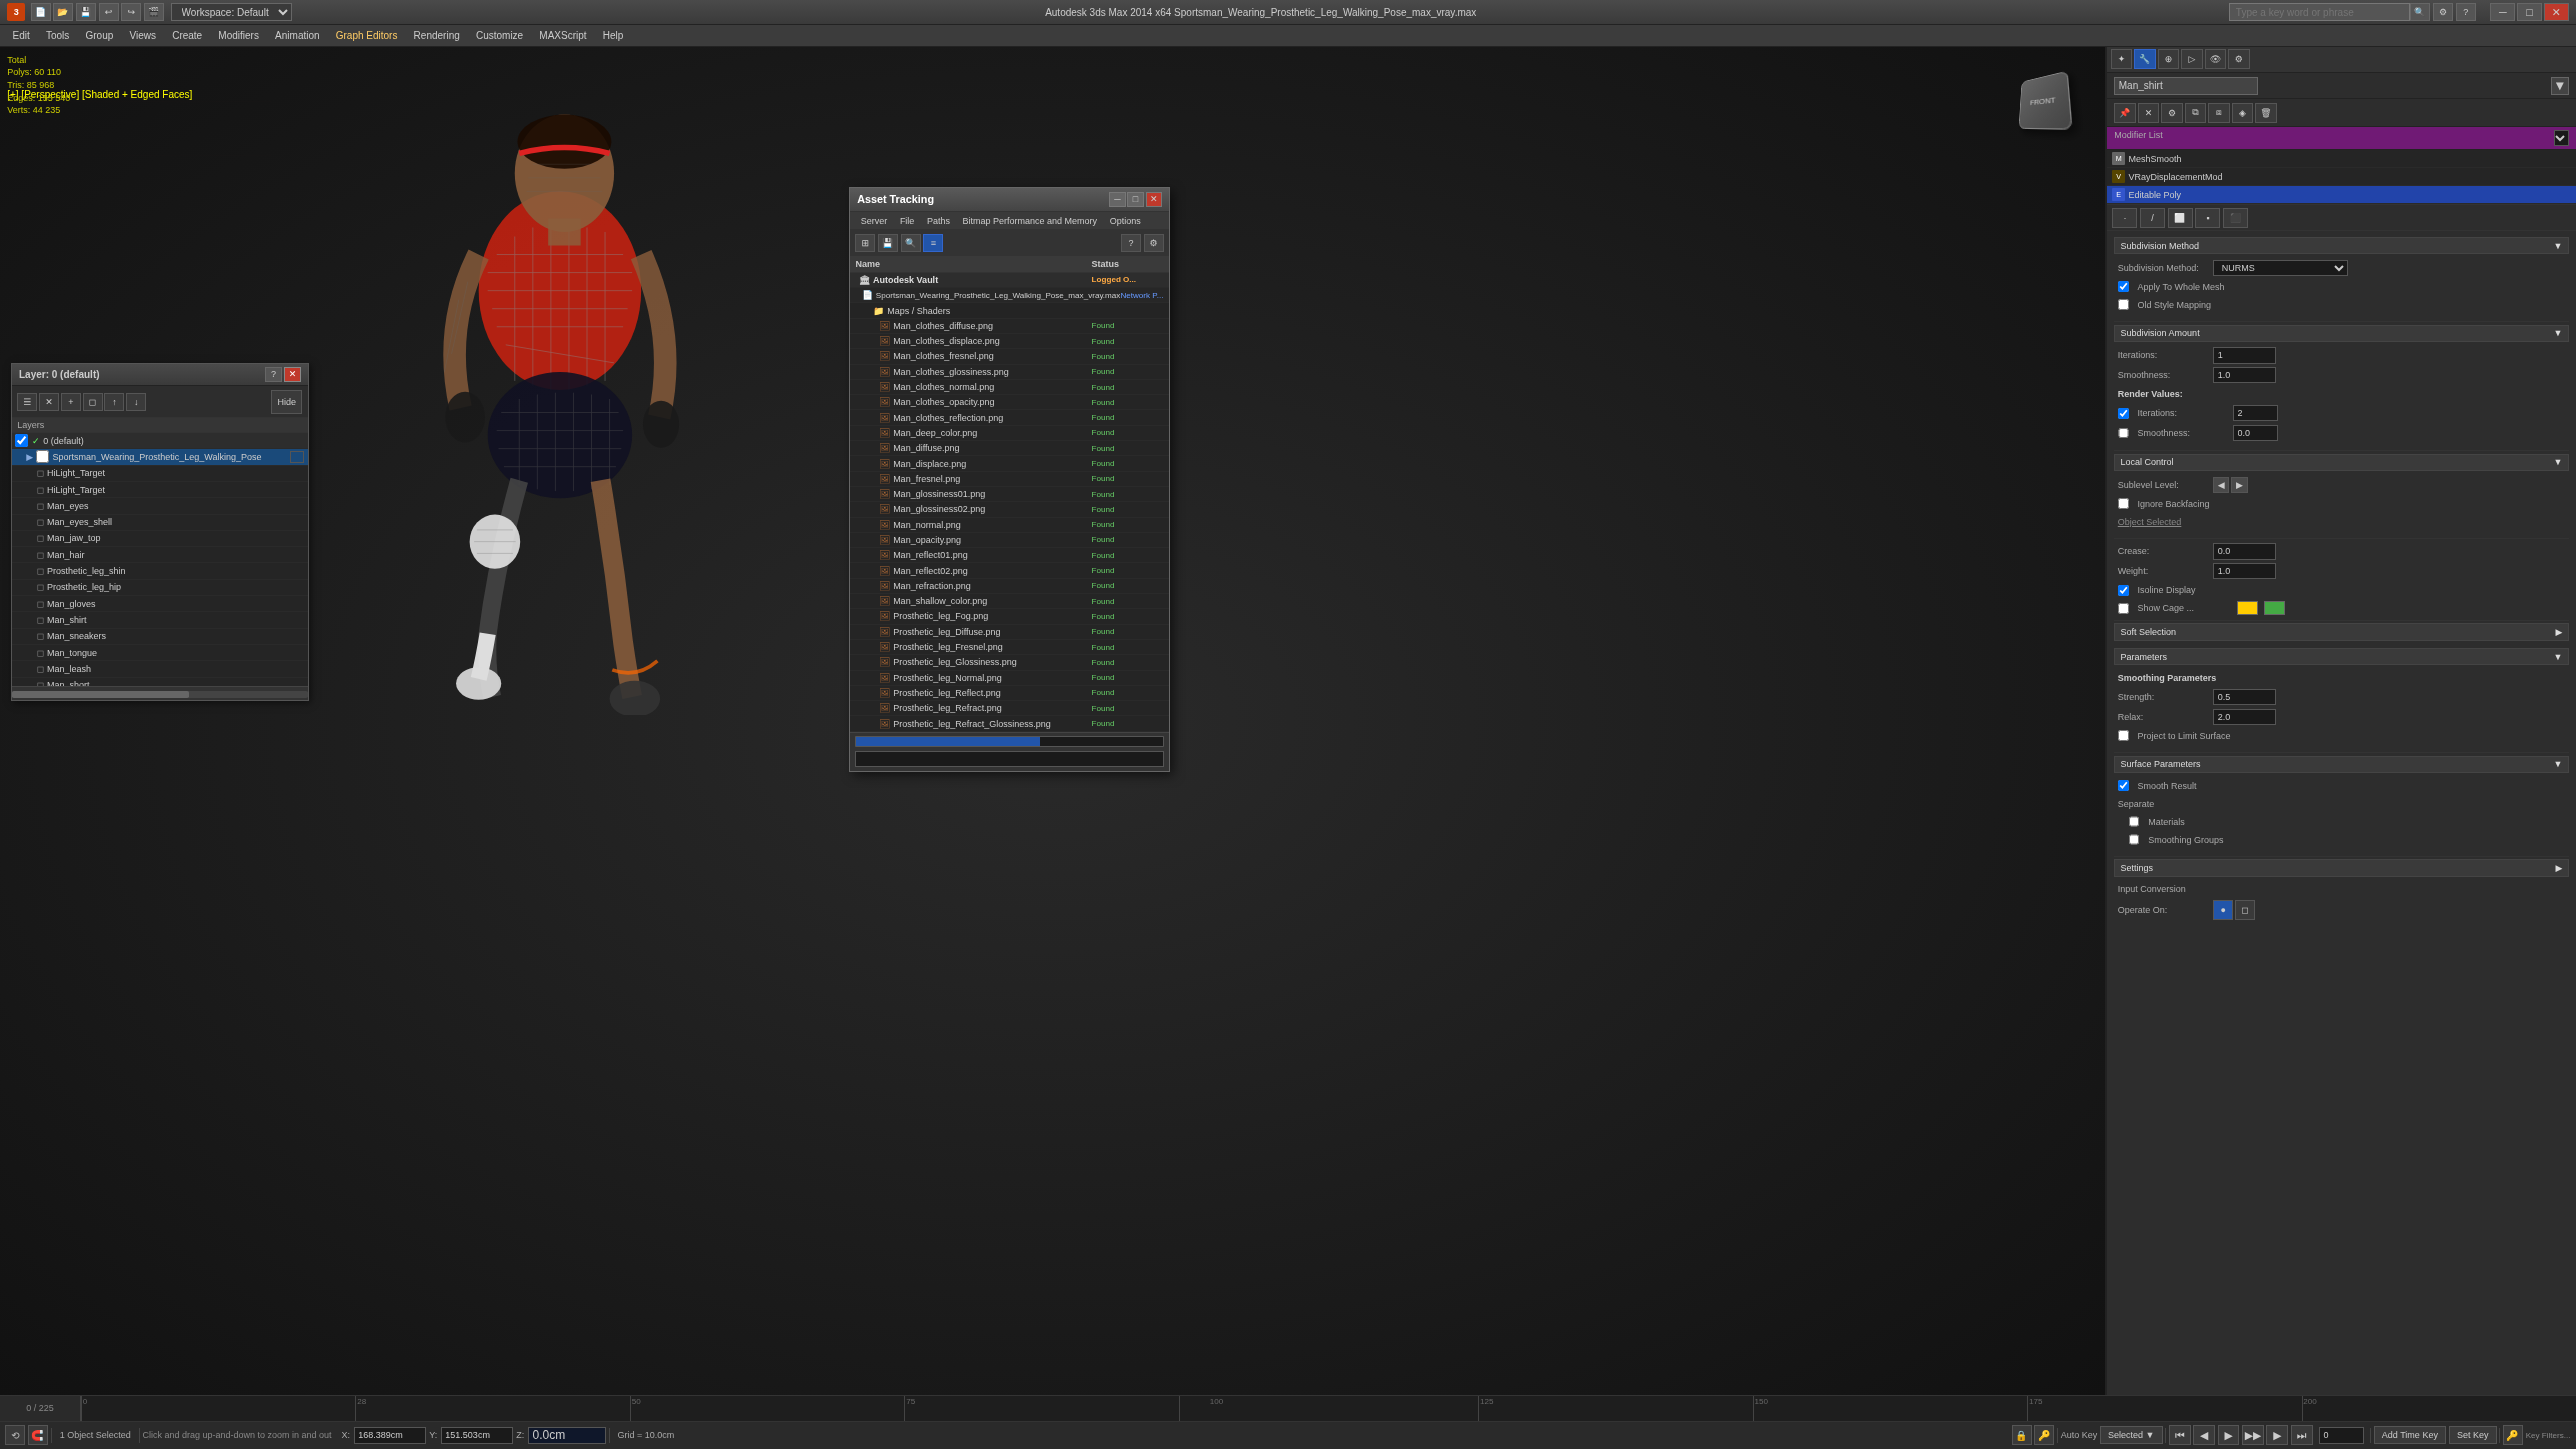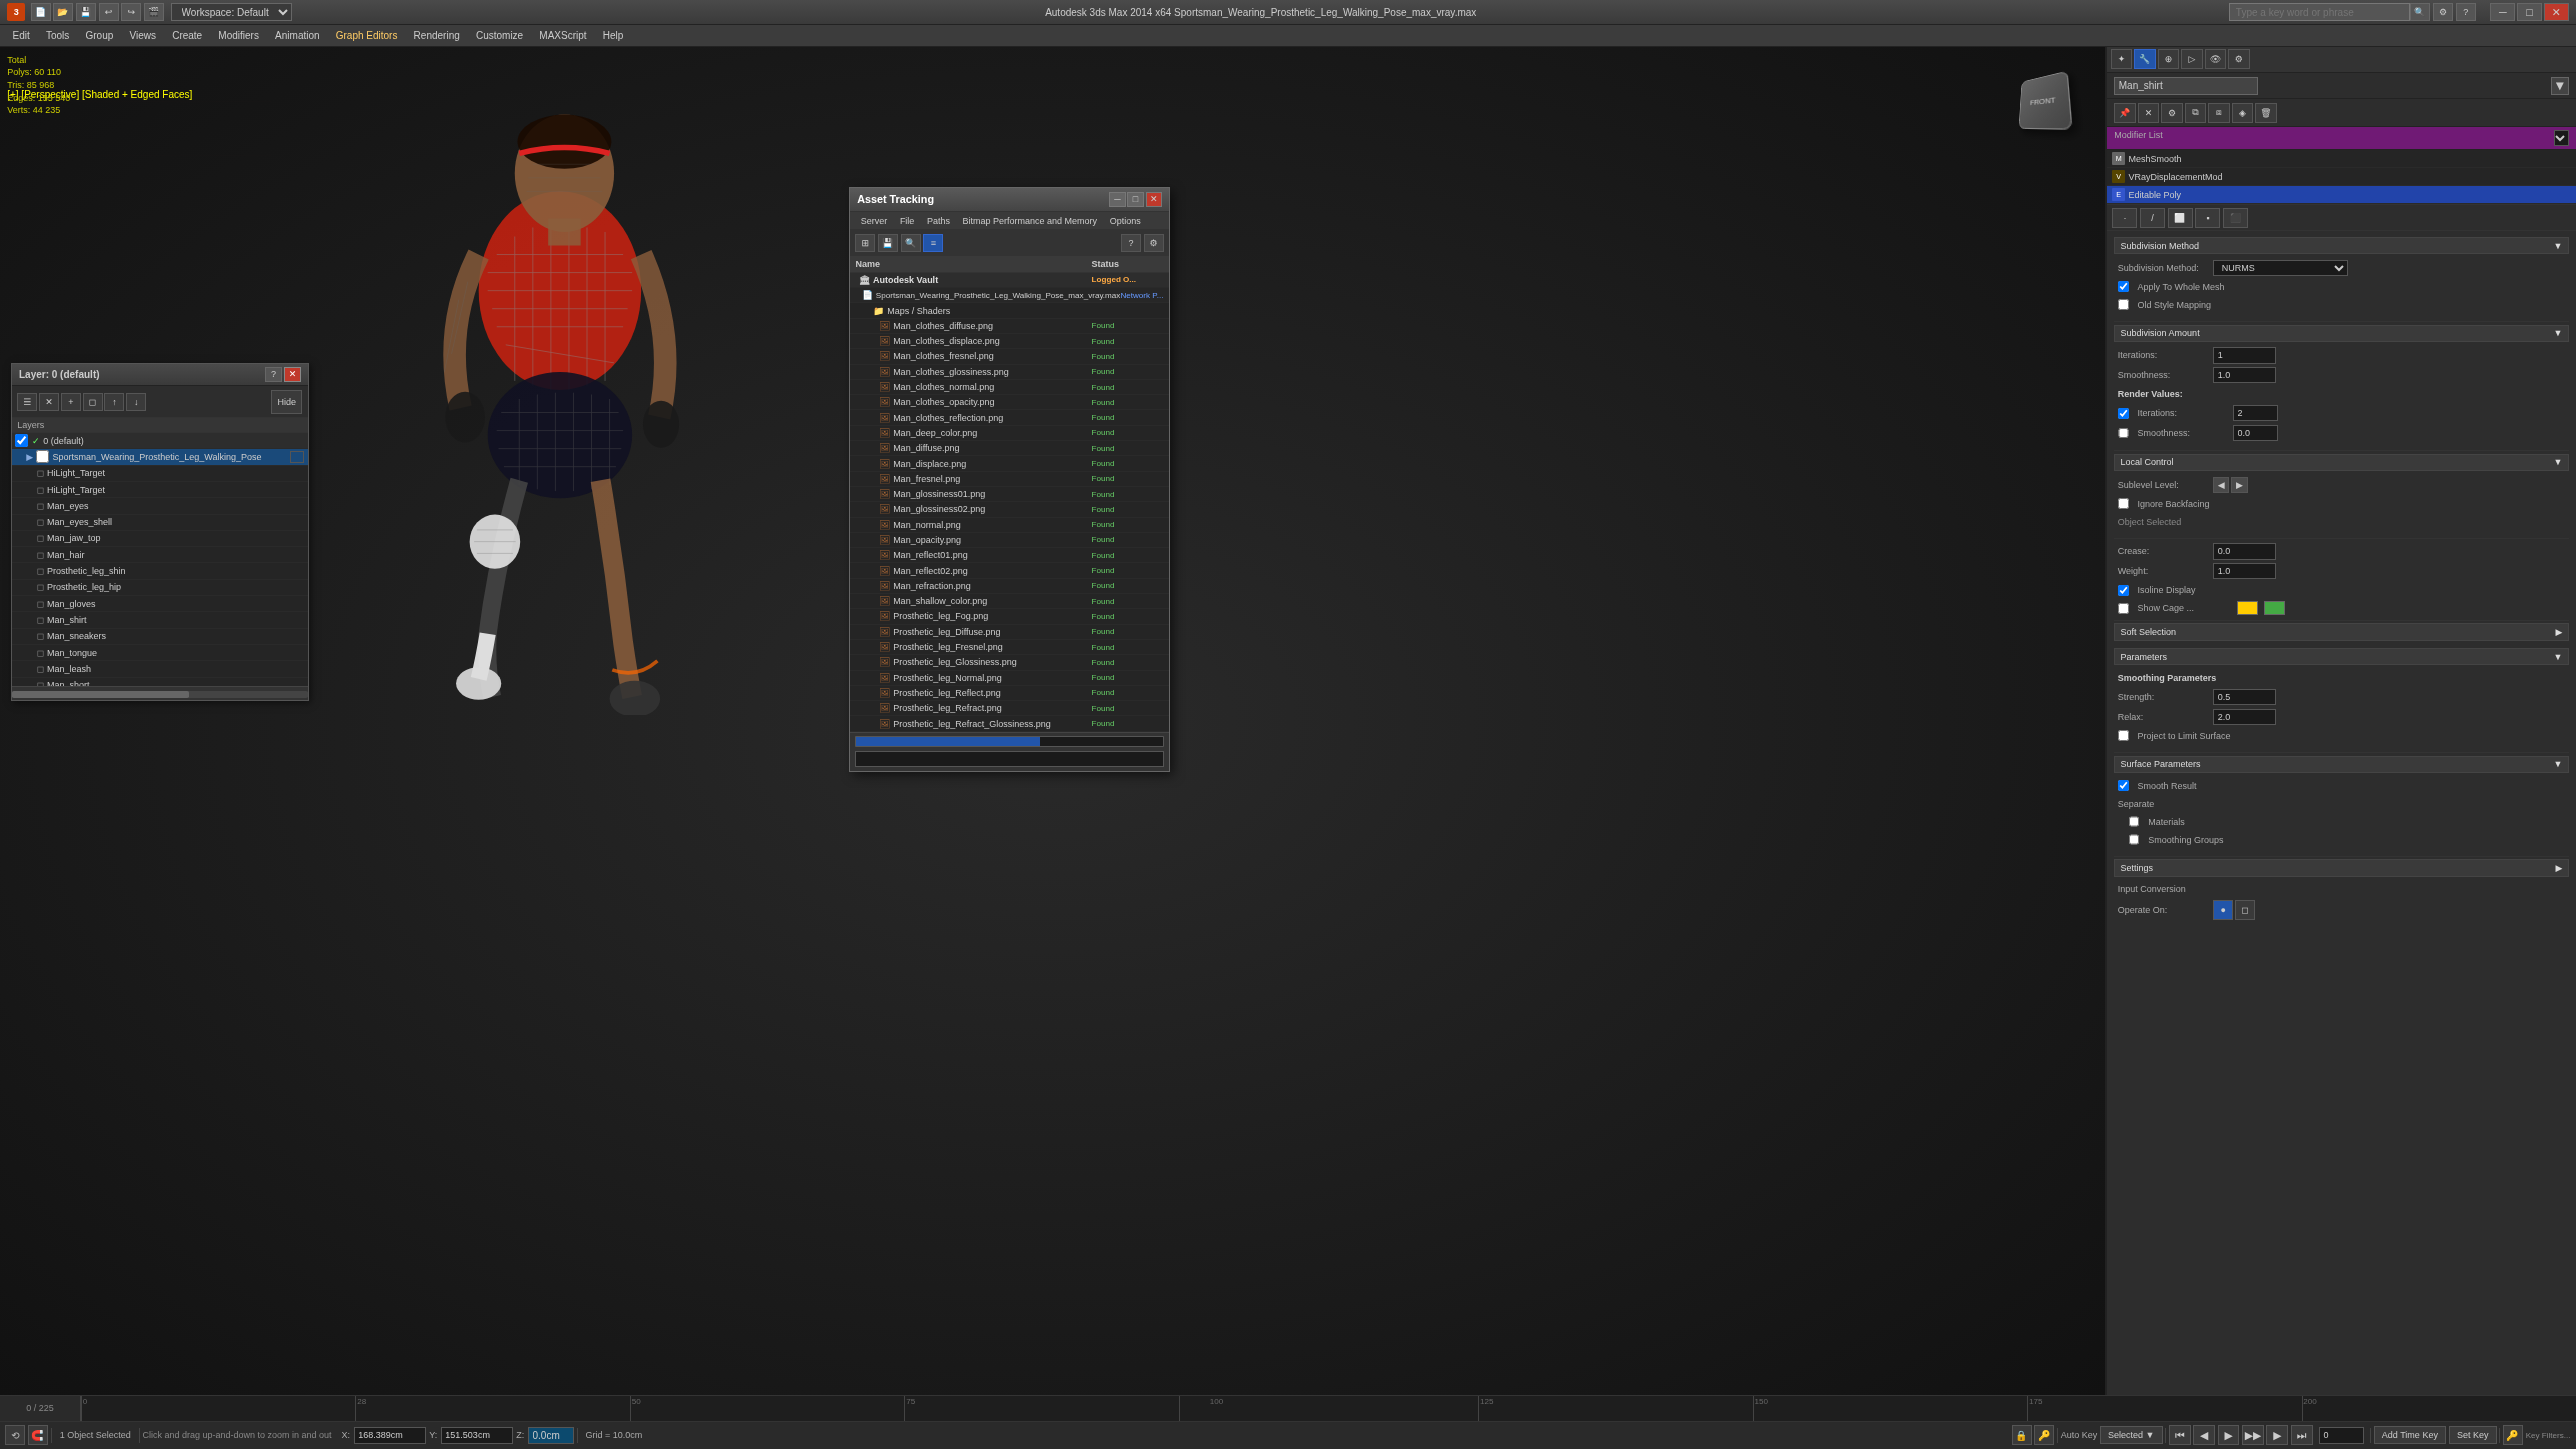--- a/index.html
+++ b/index.html
@@ -1067,21 +1067,21 @@
           <div class="prop-nav-btns">
             <button class="prop-nav-btn">◀</button>
             <button class="prop-nav-btn">▶</button>
           </div>
         </div>
         <div class="prop-row">
           <input type="checkbox" class="prop-checkbox" style="">
           <span class="prop-label">Ignore Backfacing</span>
         </div>
         <div class="prop-row">
-          <span class="prop-label" style="color:#888;">Object Selected</span>
+          <span class="prop-label" style="color:#888;text-decoration:underline;">Object Selected</span>
         </div>
       </div>
 
       <div class="separator-line"></div>
 
       <div class="prop-row">
         <span class="prop-label">Crease:</span>
         <input type="text" class="prop-input" value="0.0" style="">
       </div>
       <div class="prop-row">
@@ -1229,21 +1229,21 @@
     <div class="status-divider"></div>
 
     <span style="font-size:9px; color:#888;">Click and drag up-and-down to zoom in and out</span>
 
     <div style="display:flex; align-items:center; gap:3.6px; margin-left:7.2px;">
       <span style="color:#aaa; font-size:9px;">X:</span>
       <input type="text" style="width: 72px; height: 16.3px; background: rgb(26, 26, 26); border: 0.9px solid rgb(85, 85, 85); color: rgb(204, 204, 204); font-size: 9px; padding: 0px 3.6px;" value="168.389cm">
       <span style="color:#aaa; font-size:9px;">Y:</span>
       <input type="text" style="width: 72px; height: 16.3px; background: rgb(26, 26, 26); border: 0.9px solid rgb(85, 85, 85); color: rgb(204, 204, 204); font-size: 9px; padding: 0px 3.6px;" value="151.503cm">
       <span style="color:#aaa; font-size:9px;">Z:</span>
-      <input type="text" style="width: 46px; height: 16.3px; background: #0c4a6e; border: 0.9px solid rgb(85, 85, 85); color: rgb(204, 204, 204); font-size: 10px; padding: 0px 3.6px;" value="0.0cm">
+      <input type="text" style="width: 78px; height: 16.3px; background: #0f172a; border: 0.9px solid rgb(85, 85, 85); color: rgb(204, 204, 204); font-size: 12px; padding: 0px 3.6px;" value="0.0cm">
     </div>
 
     <div class="status-divider"></div>
 
     <span style="font-size:9px; color:#aaa; margin:0 5.4px;">Grid = 10.0cm</span>
 
     <div class="right-side-controls">
       <button class="icon-btn">🔒</button>
       <button class="icon-btn">🔑</button>
 

